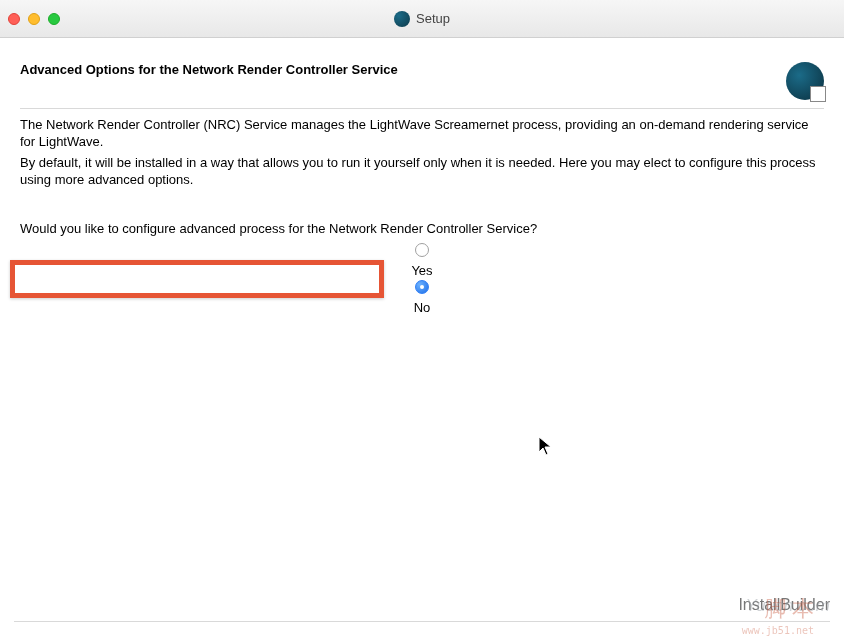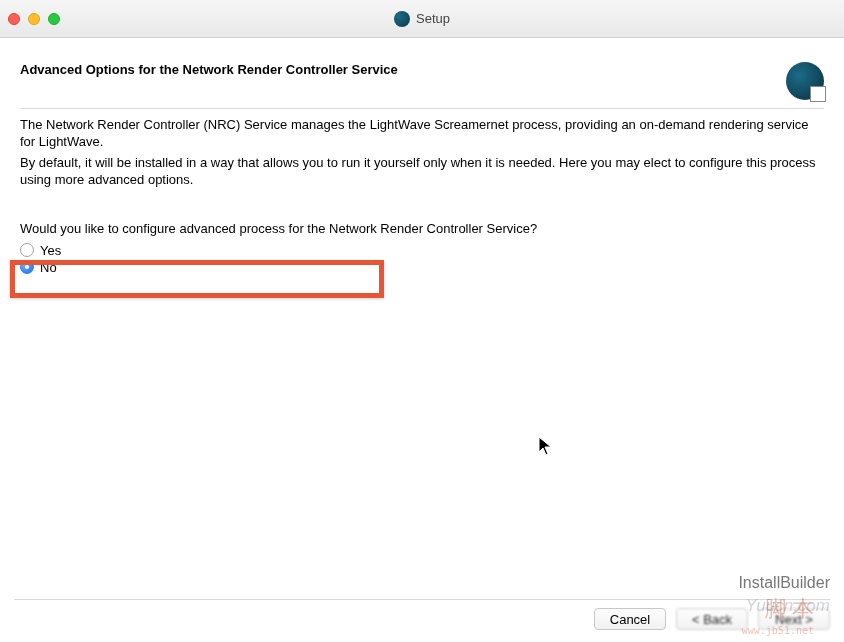--- a/index.html
+++ b/index.html
@@ -107,20 +107,21 @@
     }
     .radio-group {
       position: relative;
       width: 100%;
     }
     .radio-line {
       display: flex;
       align-items: center;
       gap: 6px;
       padding: 1px 0;
+      flex-direction: column;
     }
     .radio {
       width: 14px;
       height: 14px;
       border-radius: 50%;
       border: 1px solid #a0a0a0;
       background: #fff;
       display: inline-flex;
       align-items: center;
       justify-content: center;
@@ -266,22 +267,17 @@
   </div>
 </div>
 
 <svg class="cursor-pointer" viewBox="0 0 16 22">
   <path d="M1 1 L1 16 L5 12 L8 19 L10 18 L7 11 L13 11 Z" fill="#000" stroke="#fff" stroke-width="1"></path>
 </svg>
 
 <div class="footer">
   <div class="footer-brand">InstallBuilder</div>
   <hr class="footer-hr">
-  <div class="button-row">
-    <button class="btn">Cancel</button>
-    <button class="btn blurred">&lt; Back</button>
-    <button class="btn blurred">Next &gt;</button>
-  </div>
 </div>
 
 <div class="watermark-b">Yuucn.com</div>
 <div class="watermark-a">脚 本</div>
 <div class="watermark-sub">www.jb51.net</div>
 
 </body></html>

